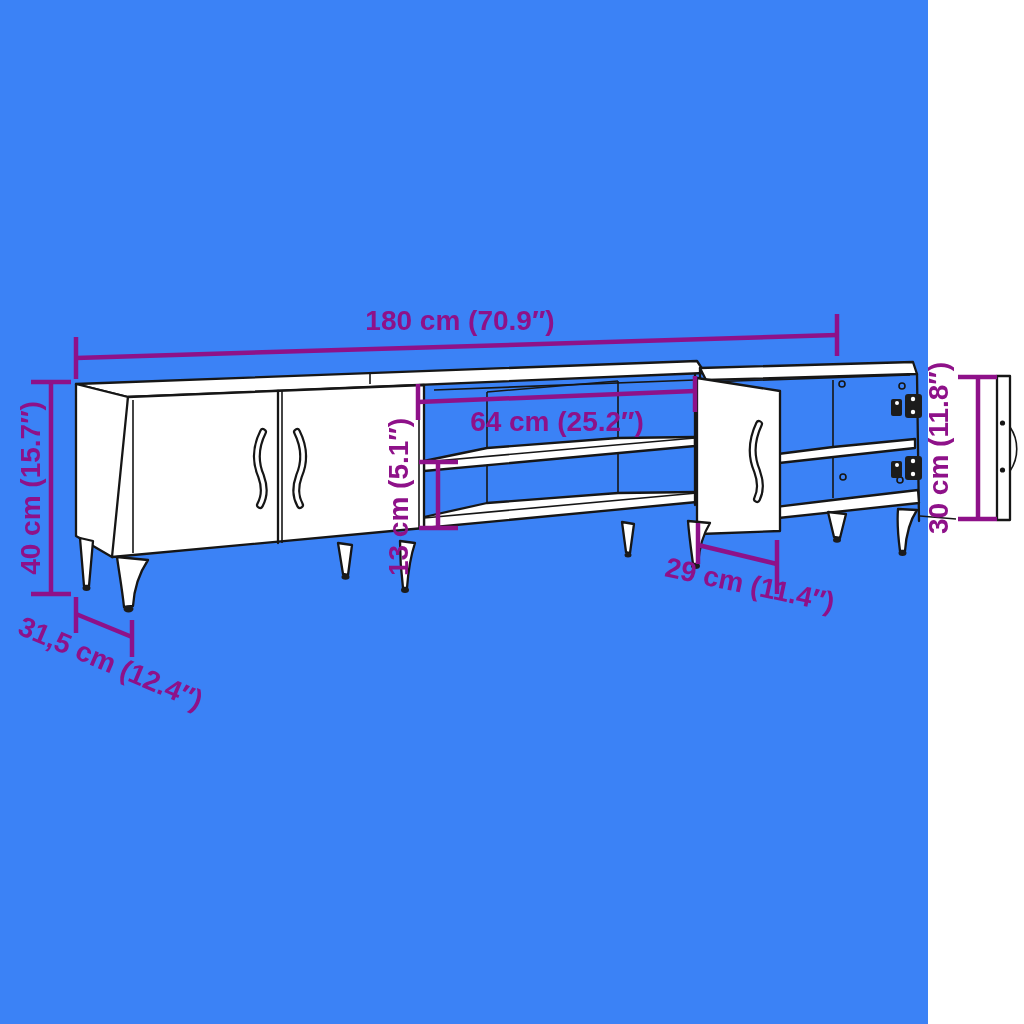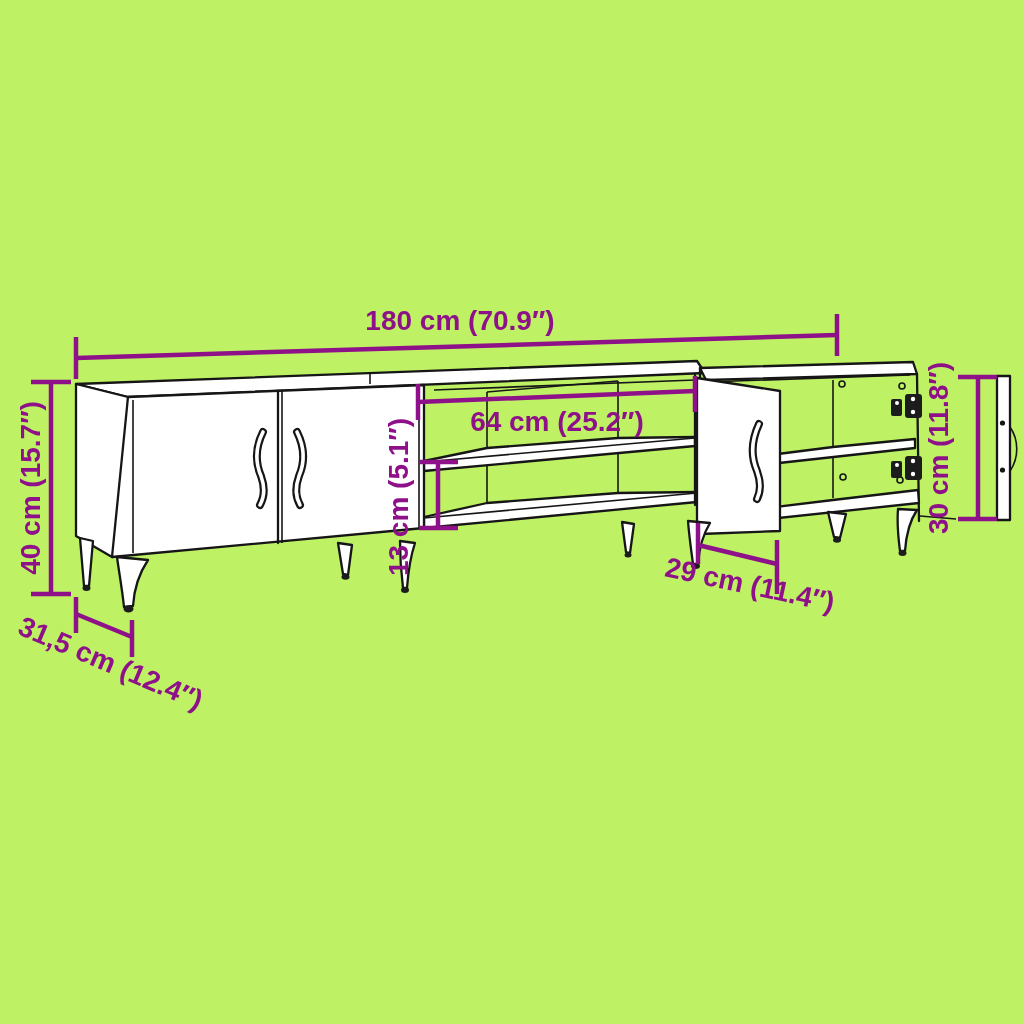--- a/index.html
+++ b/index.html
@@ -1,20 +1,20 @@
 <!DOCTYPE html>
 <html><head>
 <meta charset="utf-8">
 <style>
   html,body{
     margin:0;padding:0;background:#ffffff;
     width:1024px;height:1024px;overflow:hidden;
     font-family:"Liberation Sans",sans-serif;
   }
-  .stage{position:relative;width:1024px;height:1024px;background:#bef264;}
+  .stage{position:relative;width:928px;height:1024px;background:#3b82f6;}
   svg{display:block}
   
   .fw{stroke:#161616;stroke-width:2.3;fill:none;stroke-linecap:round;stroke-linejoin:round;}
   .fw-fill{stroke:#161616;stroke-width:2.3;fill:#ffffff;stroke-linejoin:round;}
   .fw-thin{stroke:#161616;stroke-width:1.6;fill:none;}
   .hw{fill:#1c1c1c;stroke:none;}
   .foot{fill:#1c1c1c;stroke:none;}
   .handle-out{stroke:#161616;stroke-width:8;fill:none;stroke-linecap:round;}
   .handle-in{stroke:#ffffff;stroke-width:3.6;fill:none;stroke-linecap:round;}
   

